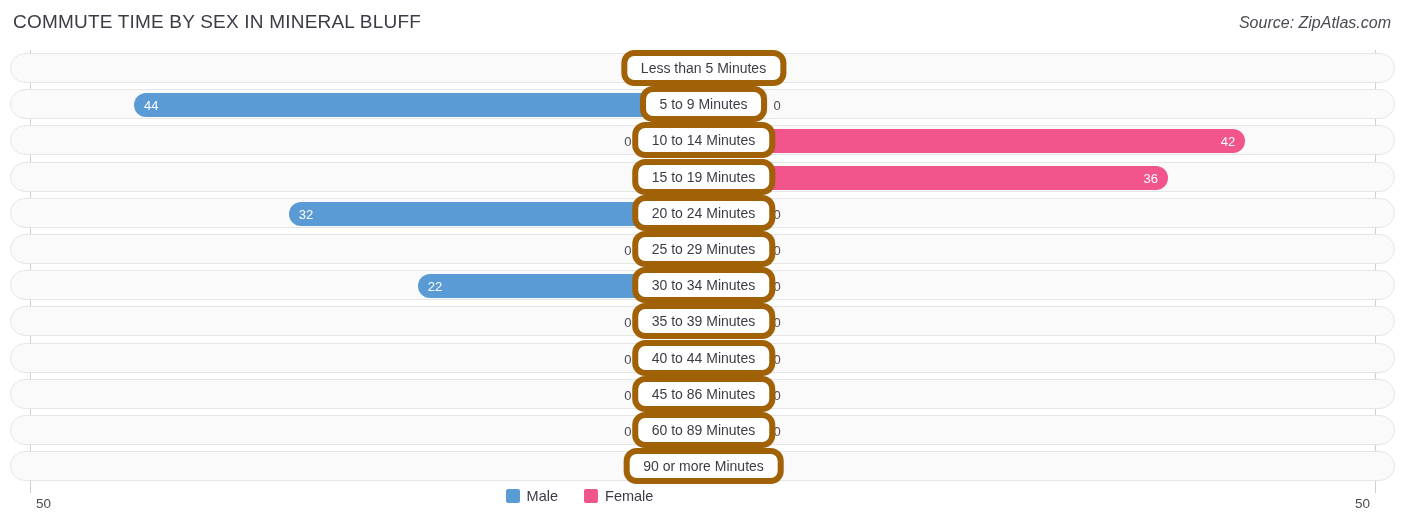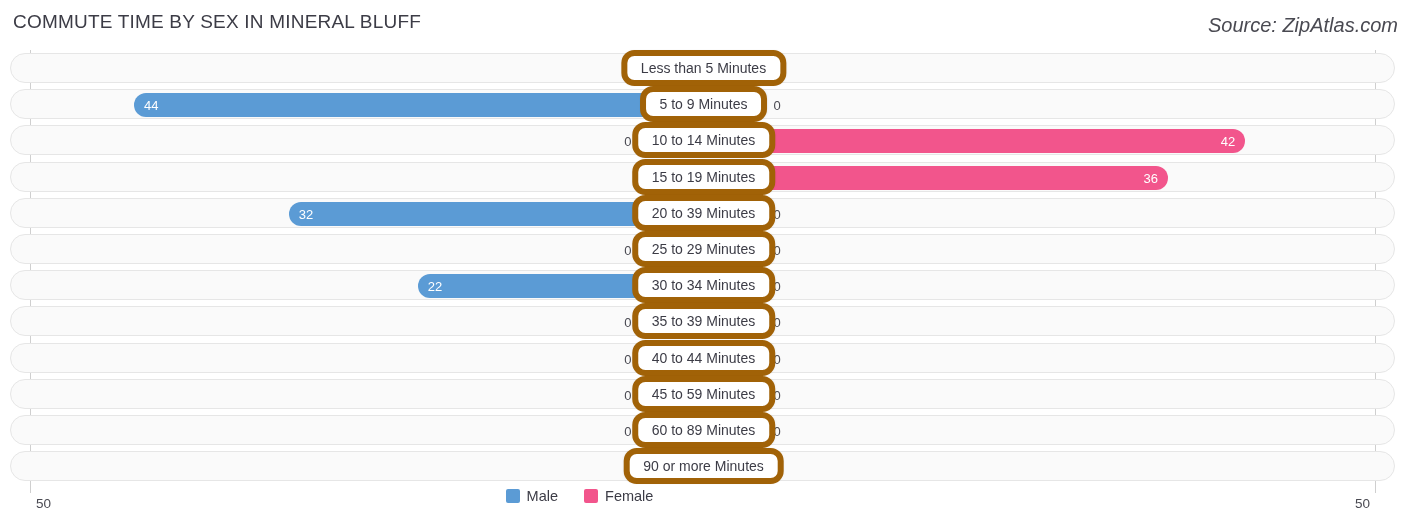--- a/index.html
+++ b/index.html
@@ -12,22 +12,22 @@
   }
   #chart-root{position:relative;width:1406px;height:523px;}
 
   
   .chart-title{
     position:absolute;left:13px;top:11px;
     font-size:19px;color:#3c3c46;letter-spacing:.2px;
     white-space:nowrap;
   }
   .chart-source{
-    position:absolute;right:8px;top:14px;
-    font-size:20px;color:#4a4a52;font-style:italic;
+    position:absolute;right:15px;top:14px;
+    font-size:16px;color:#4a4a52;font-style:italic;
     white-space:nowrap;
   }
 
   
   .plot{
     position:absolute;left:0;top:50px;
     width:1406px;height:435px;
   }
   .axis-line{
     position:absolute;top:0;bottom:-8px;width:1px;
@@ -159,21 +159,21 @@
         </div>
       </div>
       <div class="row" style="top: 147.8px;">
         <div class="row-inner">
           <div class="bar male" style="width: 412.8px;">
             <span class="bar-val inside-male">32</span>
           </div>
           <div class="bar female zero" style="width: 62px;">
             <span class="bar-val outside-female">0</span>
           </div>
-          <div class="cat-pill">20 to 39 Minutes</div>
+          <div class="cat-pill">20 to 24 Minutes</div>
         </div>
       </div>
       <div class="row" style="top: 184px;">
         <div class="row-inner">
           <div class="bar male zero" style="width: 62px;">
             <span class="bar-val outside-male">0</span>
           </div>
           <div class="bar female zero" style="width: 62px;">
             <span class="bar-val outside-female">0</span>
           </div>
@@ -214,21 +214,21 @@
         </div>
       </div>
       <div class="row" style="top: 328.8px;">
         <div class="row-inner">
           <div class="bar male zero" style="width: 62px;">
             <span class="bar-val outside-male">0</span>
           </div>
           <div class="bar female zero" style="width: 62px;">
             <span class="bar-val outside-female">0</span>
           </div>
-          <div class="cat-pill">45 to 59 Minutes</div>
+          <div class="cat-pill">45 to 86 Minutes</div>
         </div>
       </div>
       <div class="row" style="top: 365px;">
         <div class="row-inner">
           <div class="bar male zero" style="width: 62px;">
             <span class="bar-val outside-male">0</span>
           </div>
           <div class="bar female zero" style="width: 62px;">
             <span class="bar-val outside-female">0</span>
           </div>

